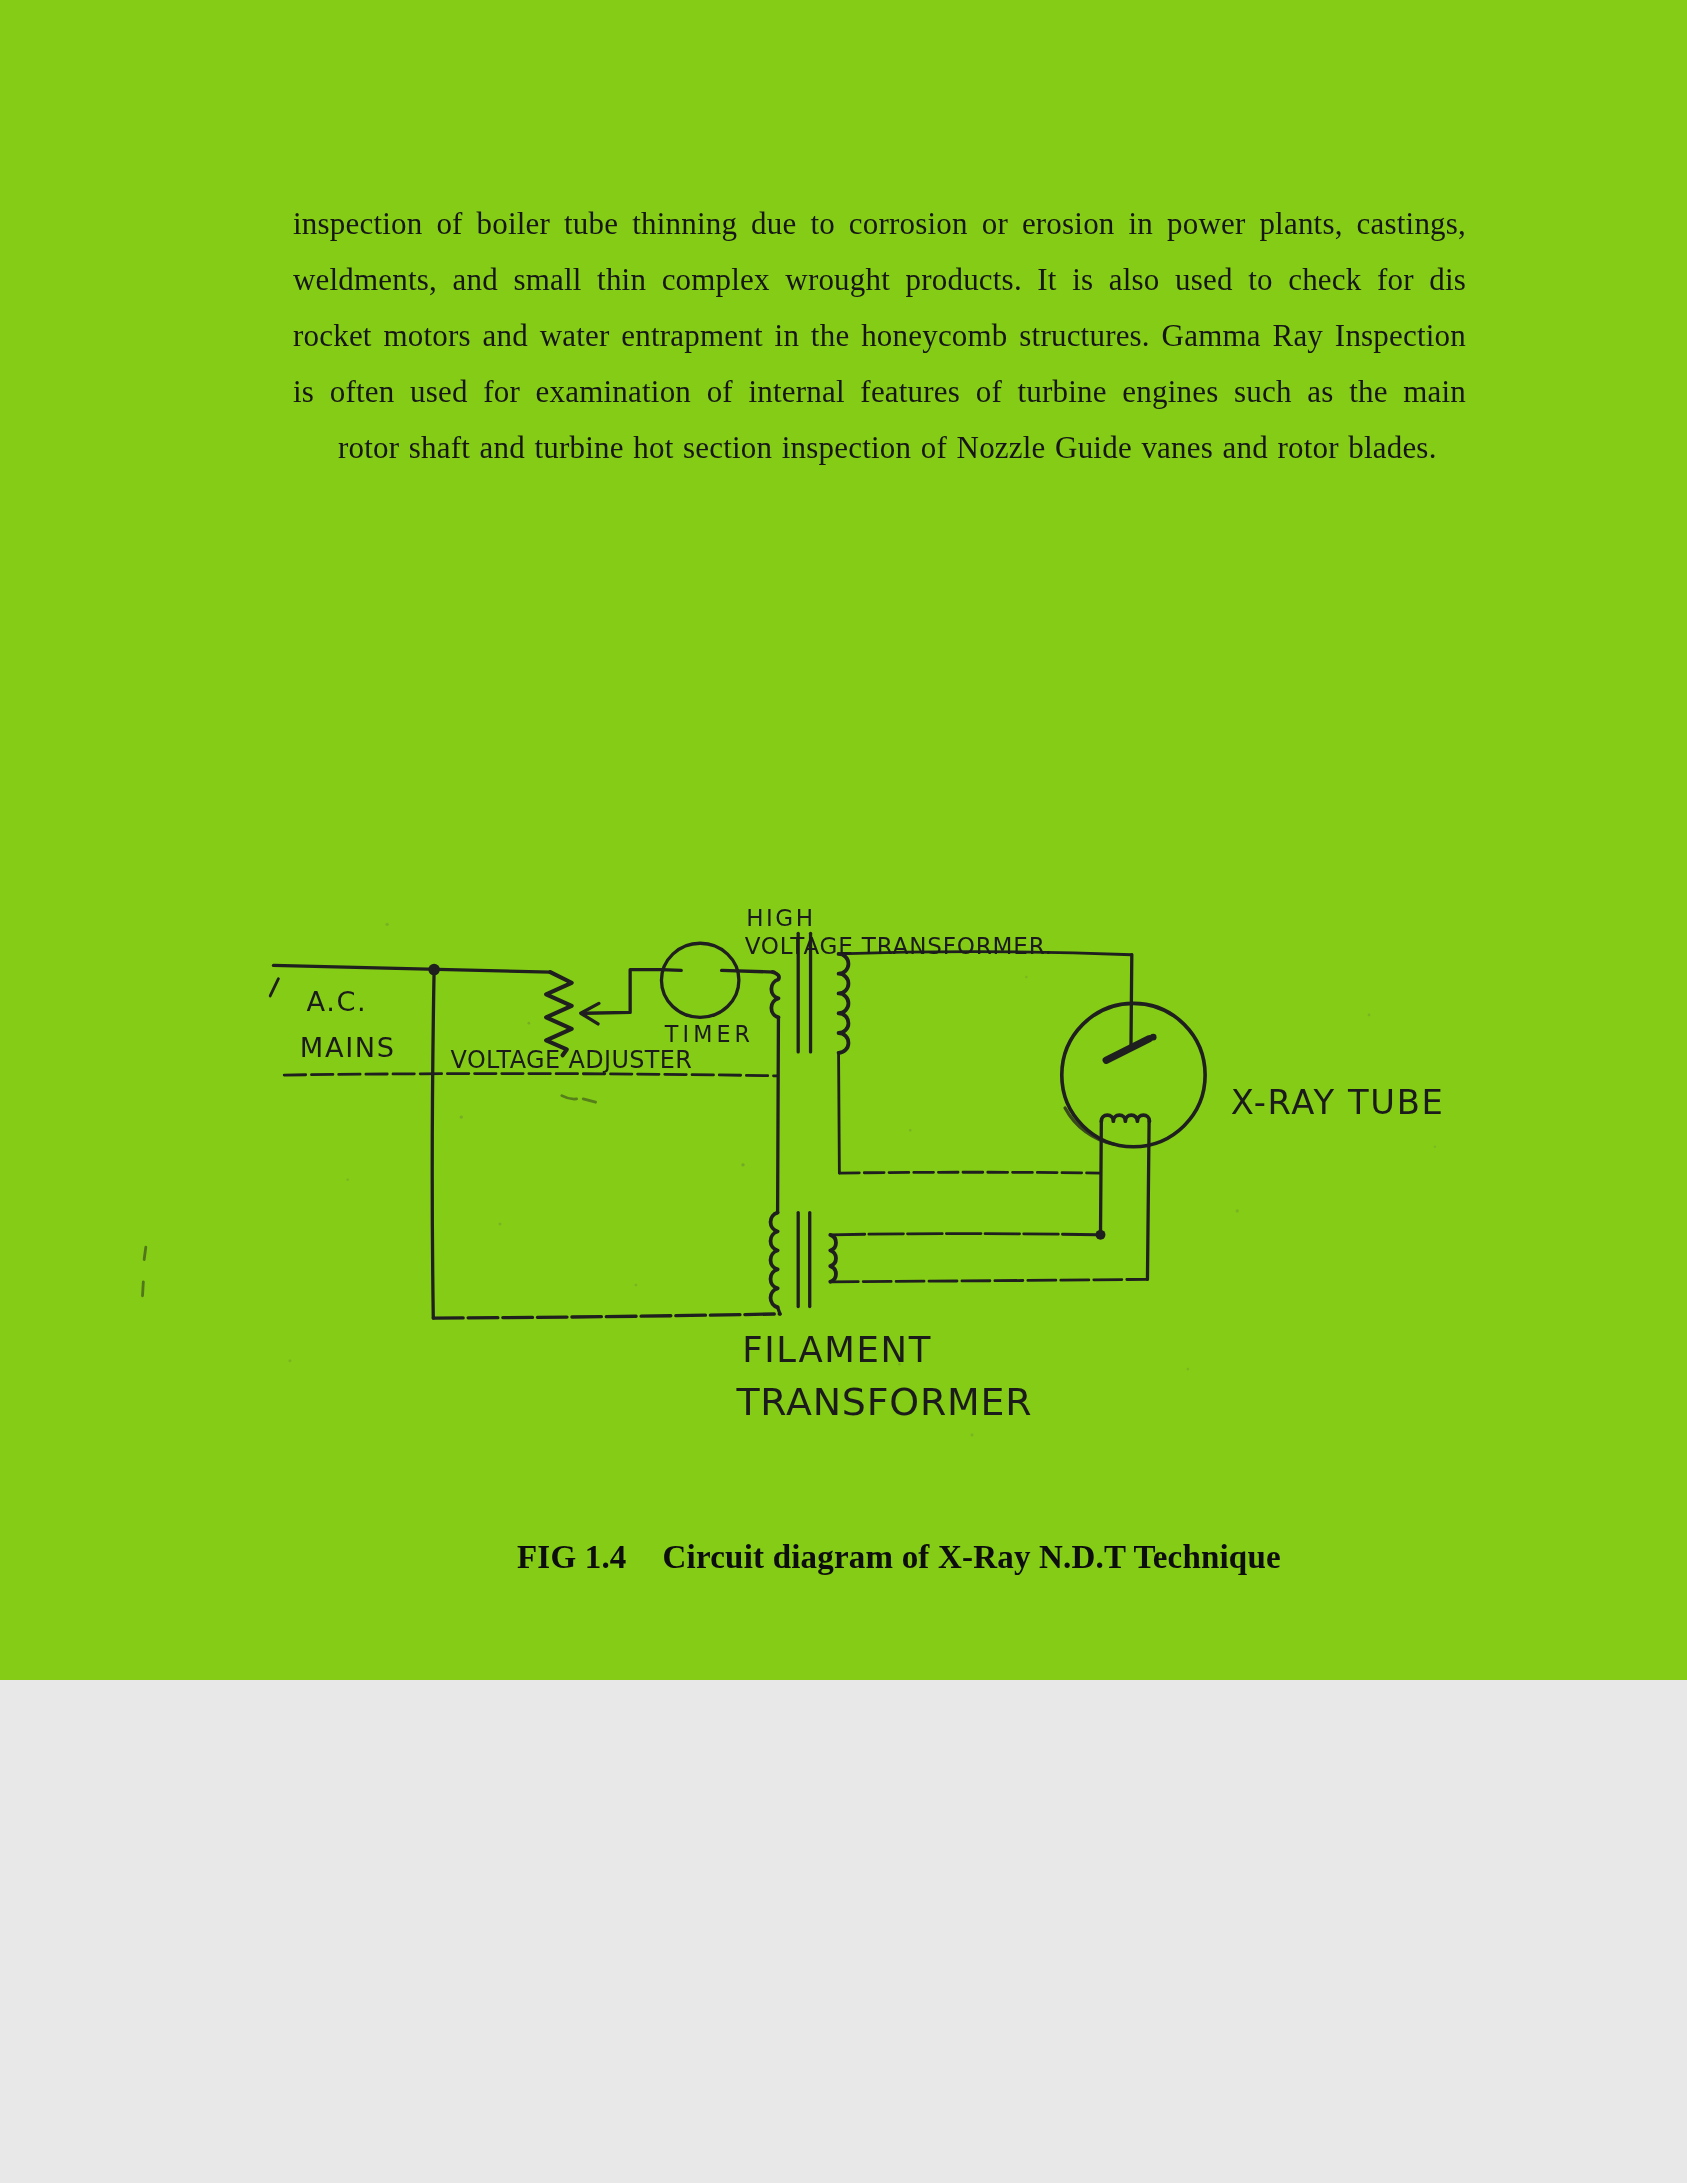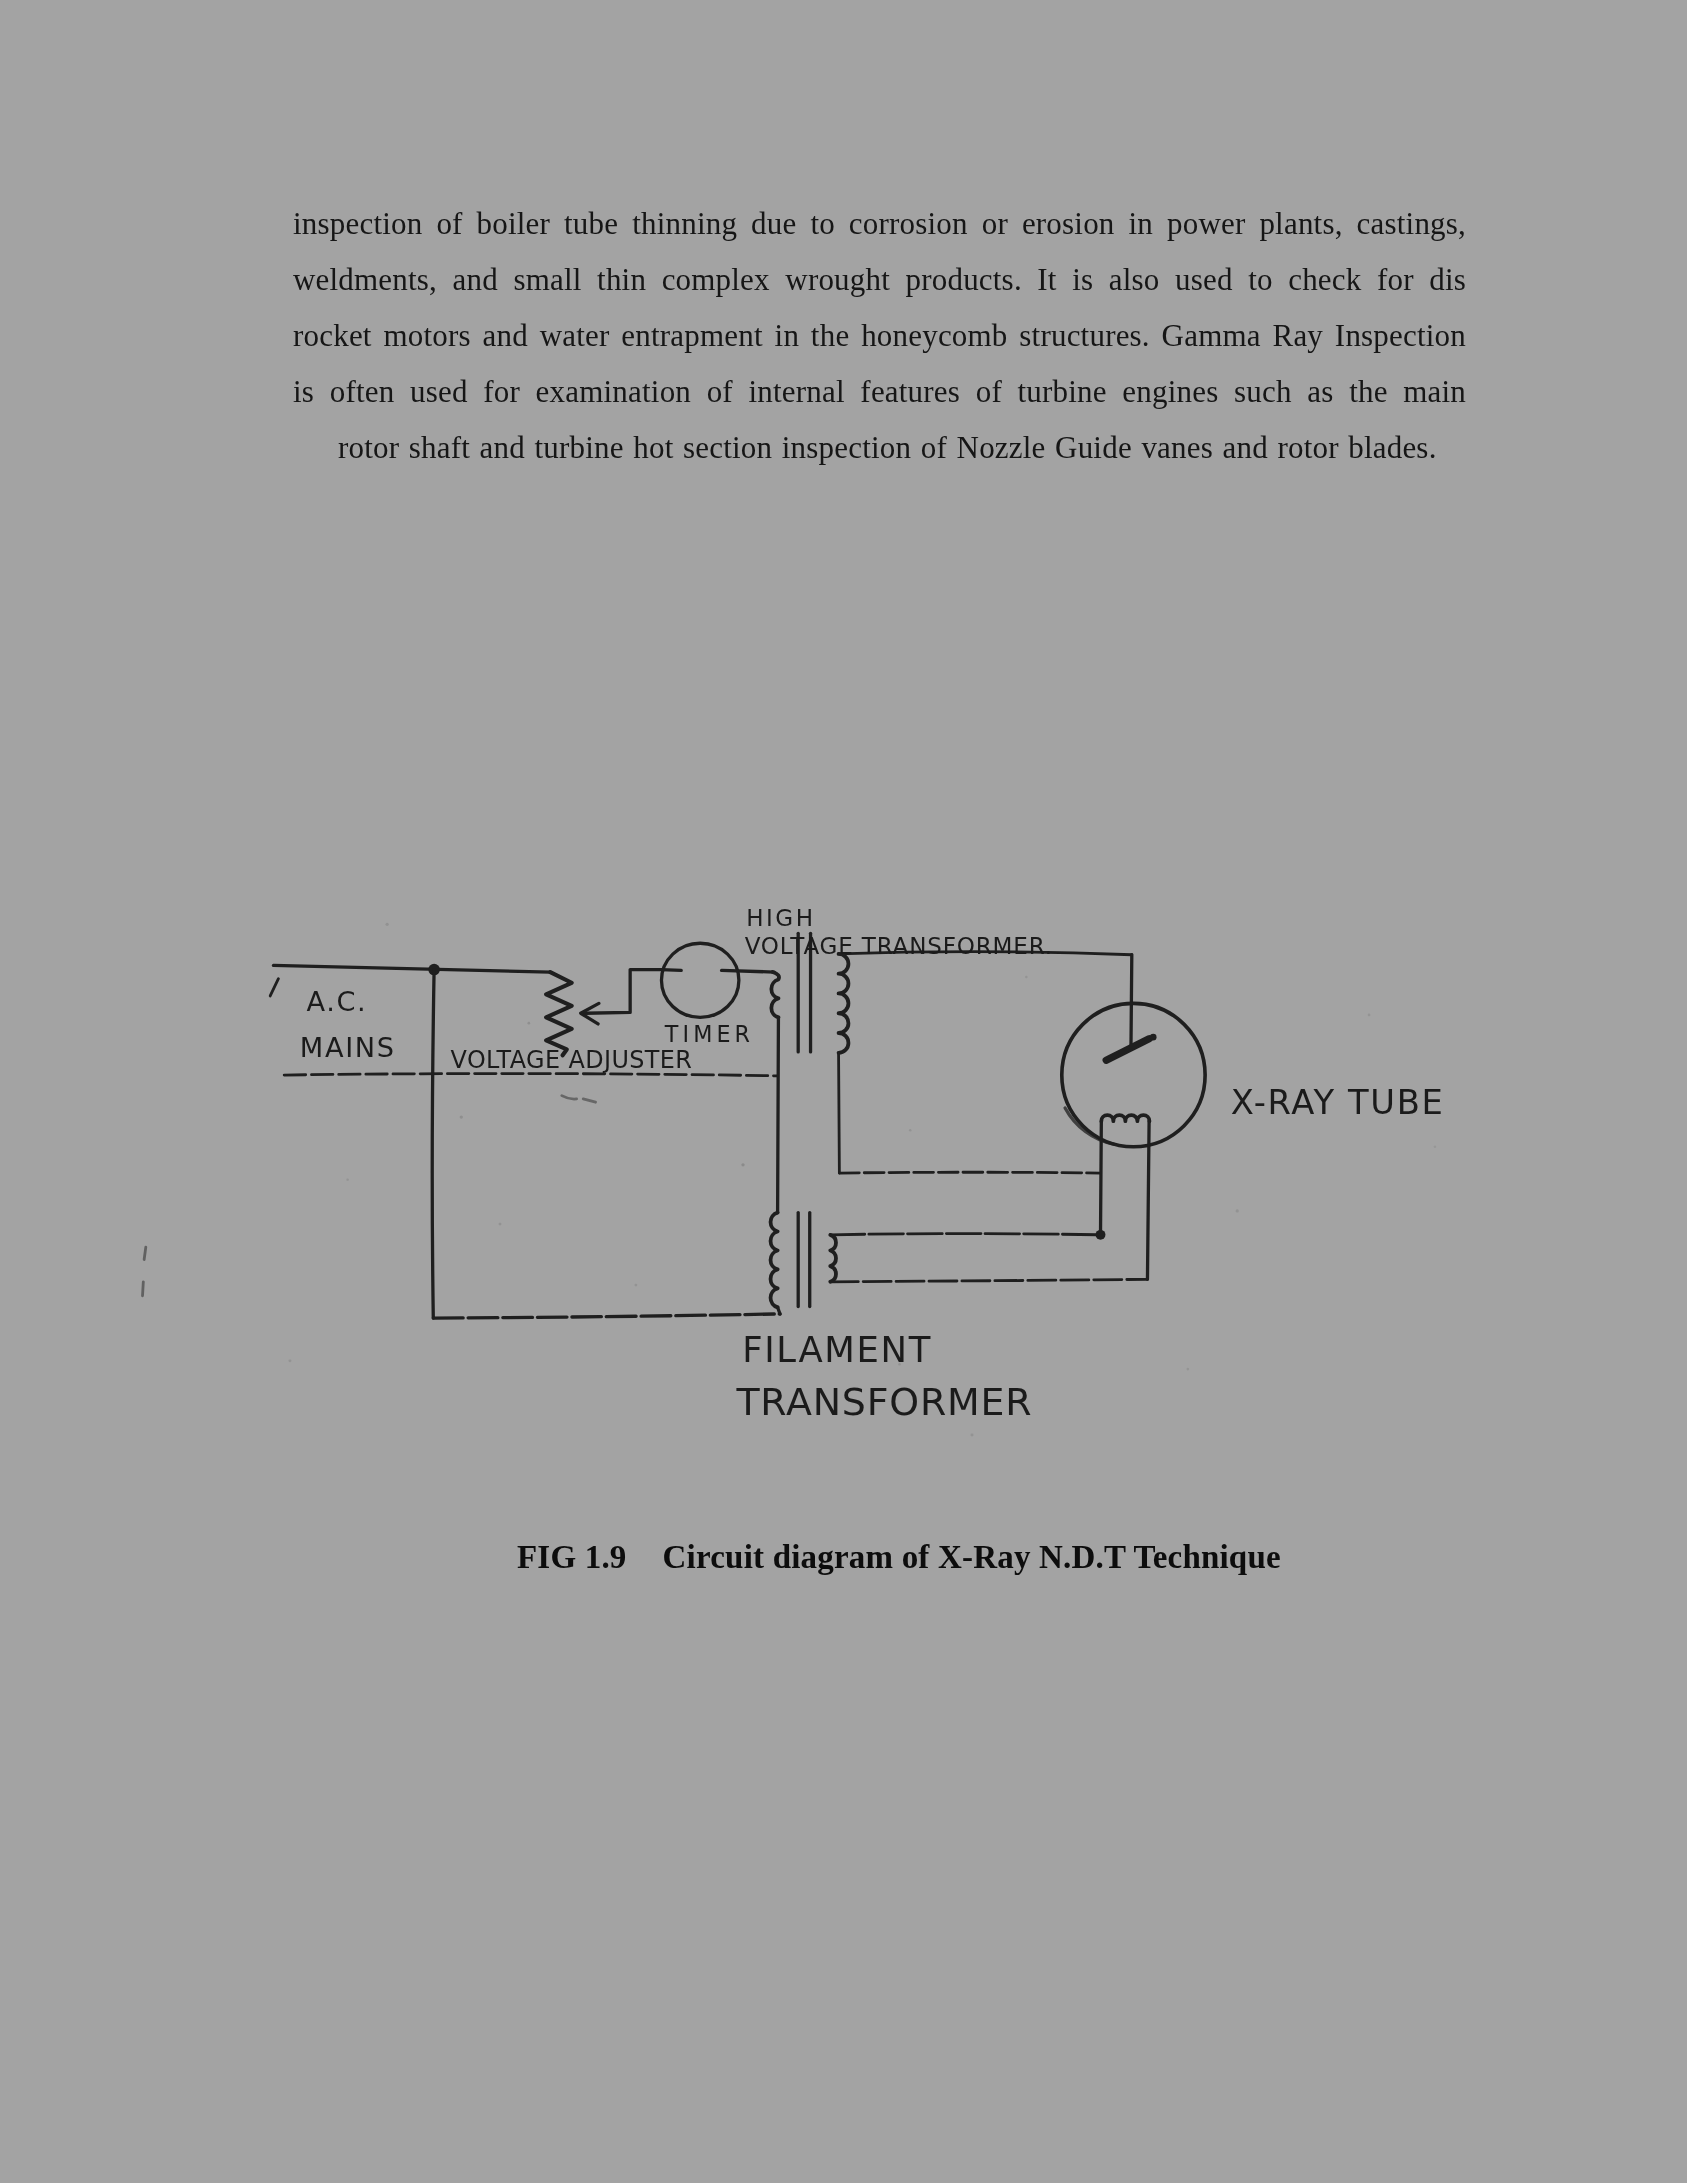--- a/index.html
+++ b/index.html
@@ -1,20 +1,20 @@
 <!DOCTYPE html>
 <html style="font-size:13px"><head>
 <meta charset="utf-8">
 <title>Document</title>
 <style>
   html,body{margin:0;padding:0;background:#e8e8e8;}
   .page{
     position:relative;
-    width:1687px;height:2183px;
-    background:#a3a3a3;
+    width:1687px;height:1680px;
+    background:#84cc16;
     overflow:hidden;
     font-family:"Liberation Serif", serif;
   }
   
   .para{
     position:absolute;
     left:293px;top:196px;width:1173px;
     font-size:31px;line-height:56px;
     color:#161616;
     letter-spacing:0.2px;
@@ -153,18 +153,18 @@
       <circle class="speck" cx="352" cy="1652" r="1.8" opacity="0.2"></circle>
       <circle class="speck" cx="1092" cy="1656" r="1.5" opacity="0.22"></circle>
       <circle class="speck" cx="1442" cy="1662" r="1.6" opacity="0.18"></circle>
       <circle class="speck" cx="1742" cy="1392" r="1.5" opacity="0.15"></circle>
       <circle class="speck" cx="560" cy="1356" r="2" opacity="0.25"></circle>
       <circle class="speck" cx="1180" cy="1742" r="1.8" opacity="0.2"></circle>
     </g>
   </svg>
 
   <div class="caption">
-    <span>FIG 1.9</span>
+    <span>FIG 1.4</span>
     <span>Circuit diagram of X-Ray N.D.T Technique</span>
   </div>
 
 </div>
 
 
 </body></html>

